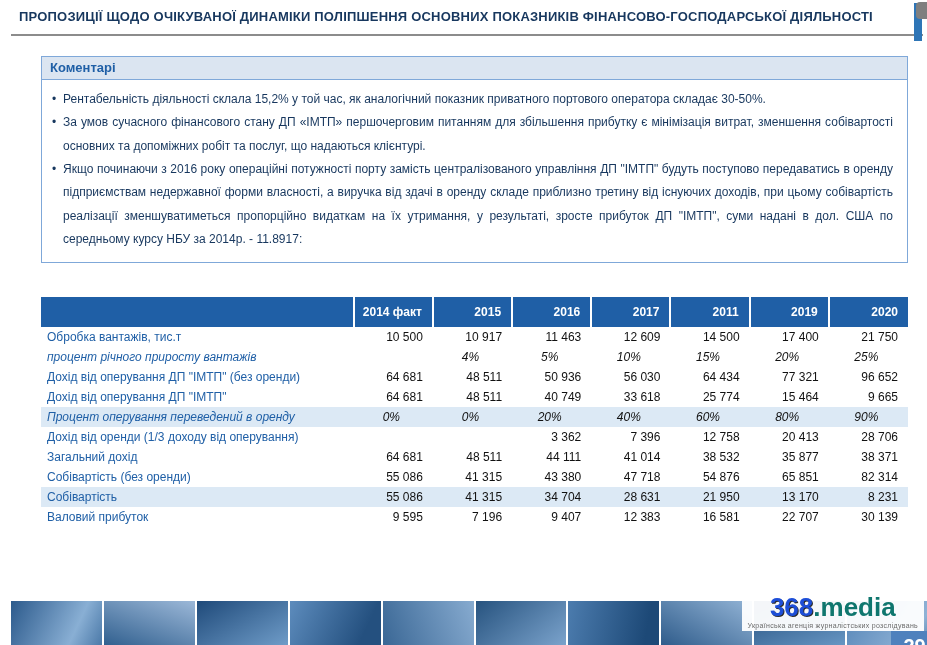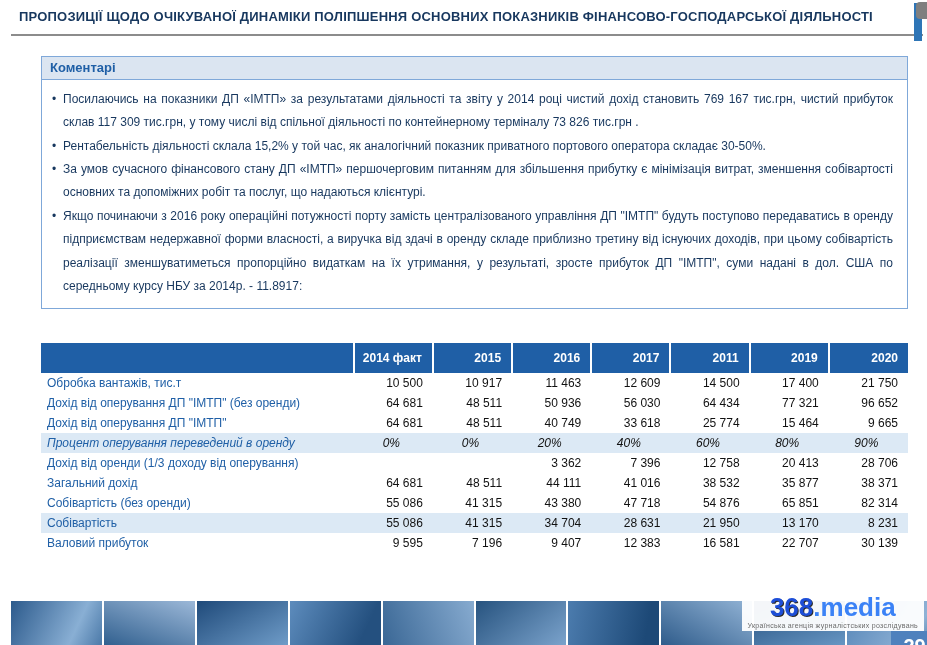--- a/index.html
+++ b/index.html
@@ -91,40 +91,39 @@
     text-align: center; line-height: 30px; z-index: 6;
   }
 
   
   .watermark {
     position: absolute; right: 14px; bottom: 14px; z-index: 5;
     background: rgba(255,255,255,.95); padding: 1px 6px 2px; text-align: center;
   }
   .wm-logo { font-size: 26px; font-weight: bold; line-height: 1.05; }
   .wm-red   { color: #1d4ed8; text-shadow: 1px 1px 0 #2b2b2b; }
-  .wm-black { color: #3b82f6; }
+  .wm-black { color: #0f766e; }
   .wm-sub { font-size: 7px; color: #6a6a6a; letter-spacing: .3px; margin-top: 1px; }
 </style>
 </head>
 <body>
 
 <div class="slide">
 
   <div class="corner-tab"></div>
   <div class="accent-bar"></div>
 
   <header class="title-wrap">
     <h1 class="title">ПРОПОЗИЦІЇ ЩОДО ОЧІКУВАНОЇ ДИНАМІКИ ПОЛІПШЕННЯ ОСНОВНИХ ПОКАЗНИКІВ ФІНАНСОВО-ГОСПОДАРСЬКОЇ ДІЯЛЬНОСТІ</h1>
   </header>
   <div class="title-rule"></div>
 
   <section class="comments">
     <div class="comments-header">Коментарі</div>
     <ul class="comments-list" id="comments-list">
-        <li>Посилаючись на показники ДП «ІМТП» за результатами діяльності та звіту у 2014 році чистий дохід становить 769 167 тис.грн, чистий прибуток склав 117 309 тис.грн, у тому числі від спільної діяльності по контейнерному терміналу 73 826 тис.грн .</li>
         <li>Рентабельність діяльності склала 15,2% у той час, як аналогічний показник приватного портового оператора складає 30-50%.</li>
         <li>За умов сучасного фінансового стану ДП «ІМТП» першочерговим питанням для збільшення прибутку є мінімізація витрат, зменшення собівартості основних та допоміжних робіт та послуг, що надаються клієнтурі.</li>
         <li>Якщо починаючи з 2016 року операційні потужності порту замість централізованого управління ДП "ІМТП" будуть поступово передаватись в оренду підприємствам недержавної форми власності, а виручка від здачі в оренду складе приблизно третину від існуючих доходів, при цьому собівартість реалізації зменшуватиметься пропорційно видаткам на їх утримання, у результаті, зросте прибуток ДП "ІМТП", суми надані в дол. США по середньому курсу НБУ за 2014р. - 11.8917:</li>
       </ul>
   </section>
 
   <table class="forecast">
     <colgroup>
       <col class="col-label">
       <col class="col-year">
@@ -151,20 +150,30 @@
         <tr>
           <td class="label">Обробка вантажів, тис.т</td>
           <td class="val">10 500</td>
           <td class="val">10 917</td>
           <td class="val">11 463</td>
           <td class="val">12 609</td>
           <td class="val">14 500</td>
           <td class="val">17 400</td>
           <td class="val">21 750</td>
         </tr>
+        <tr class="italic">
+          <td class="label">процент річного приросту вантажів</td>
+          <td class="val"></td>
+          <td class="val">4%</td>
+          <td class="val">5%</td>
+          <td class="val">10%</td>
+          <td class="val">15%</td>
+          <td class="val">20%</td>
+          <td class="val">25%</td>
+        </tr>
         <tr>
           <td class="label">Дохід від оперування ДП "ІМТП" (без оренди)</td>
           <td class="val">64 681</td>
           <td class="val">48 511</td>
           <td class="val">50 936</td>
           <td class="val">56 030</td>
           <td class="val">64 434</td>
           <td class="val">77 321</td>
           <td class="val">96 652</td>
         </tr>
@@ -196,21 +205,21 @@
           <td class="val">7 396</td>
           <td class="val">12 758</td>
           <td class="val">20 413</td>
           <td class="val">28 706</td>
         </tr>
         <tr>
           <td class="label">Загальний дохід</td>
           <td class="val">64 681</td>
           <td class="val">48 511</td>
           <td class="val">44 111</td>
-          <td class="val">41 016</td>
+          <td class="val">41 014</td>
           <td class="val">38 532</td>
           <td class="val">35 877</td>
           <td class="val">38 371</td>
         </tr>
         <tr>
           <td class="label">Собівартість (без оренди)</td>
           <td class="val">55 086</td>
           <td class="val">41 315</td>
           <td class="val">43 380</td>
           <td class="val">47 718</td>

